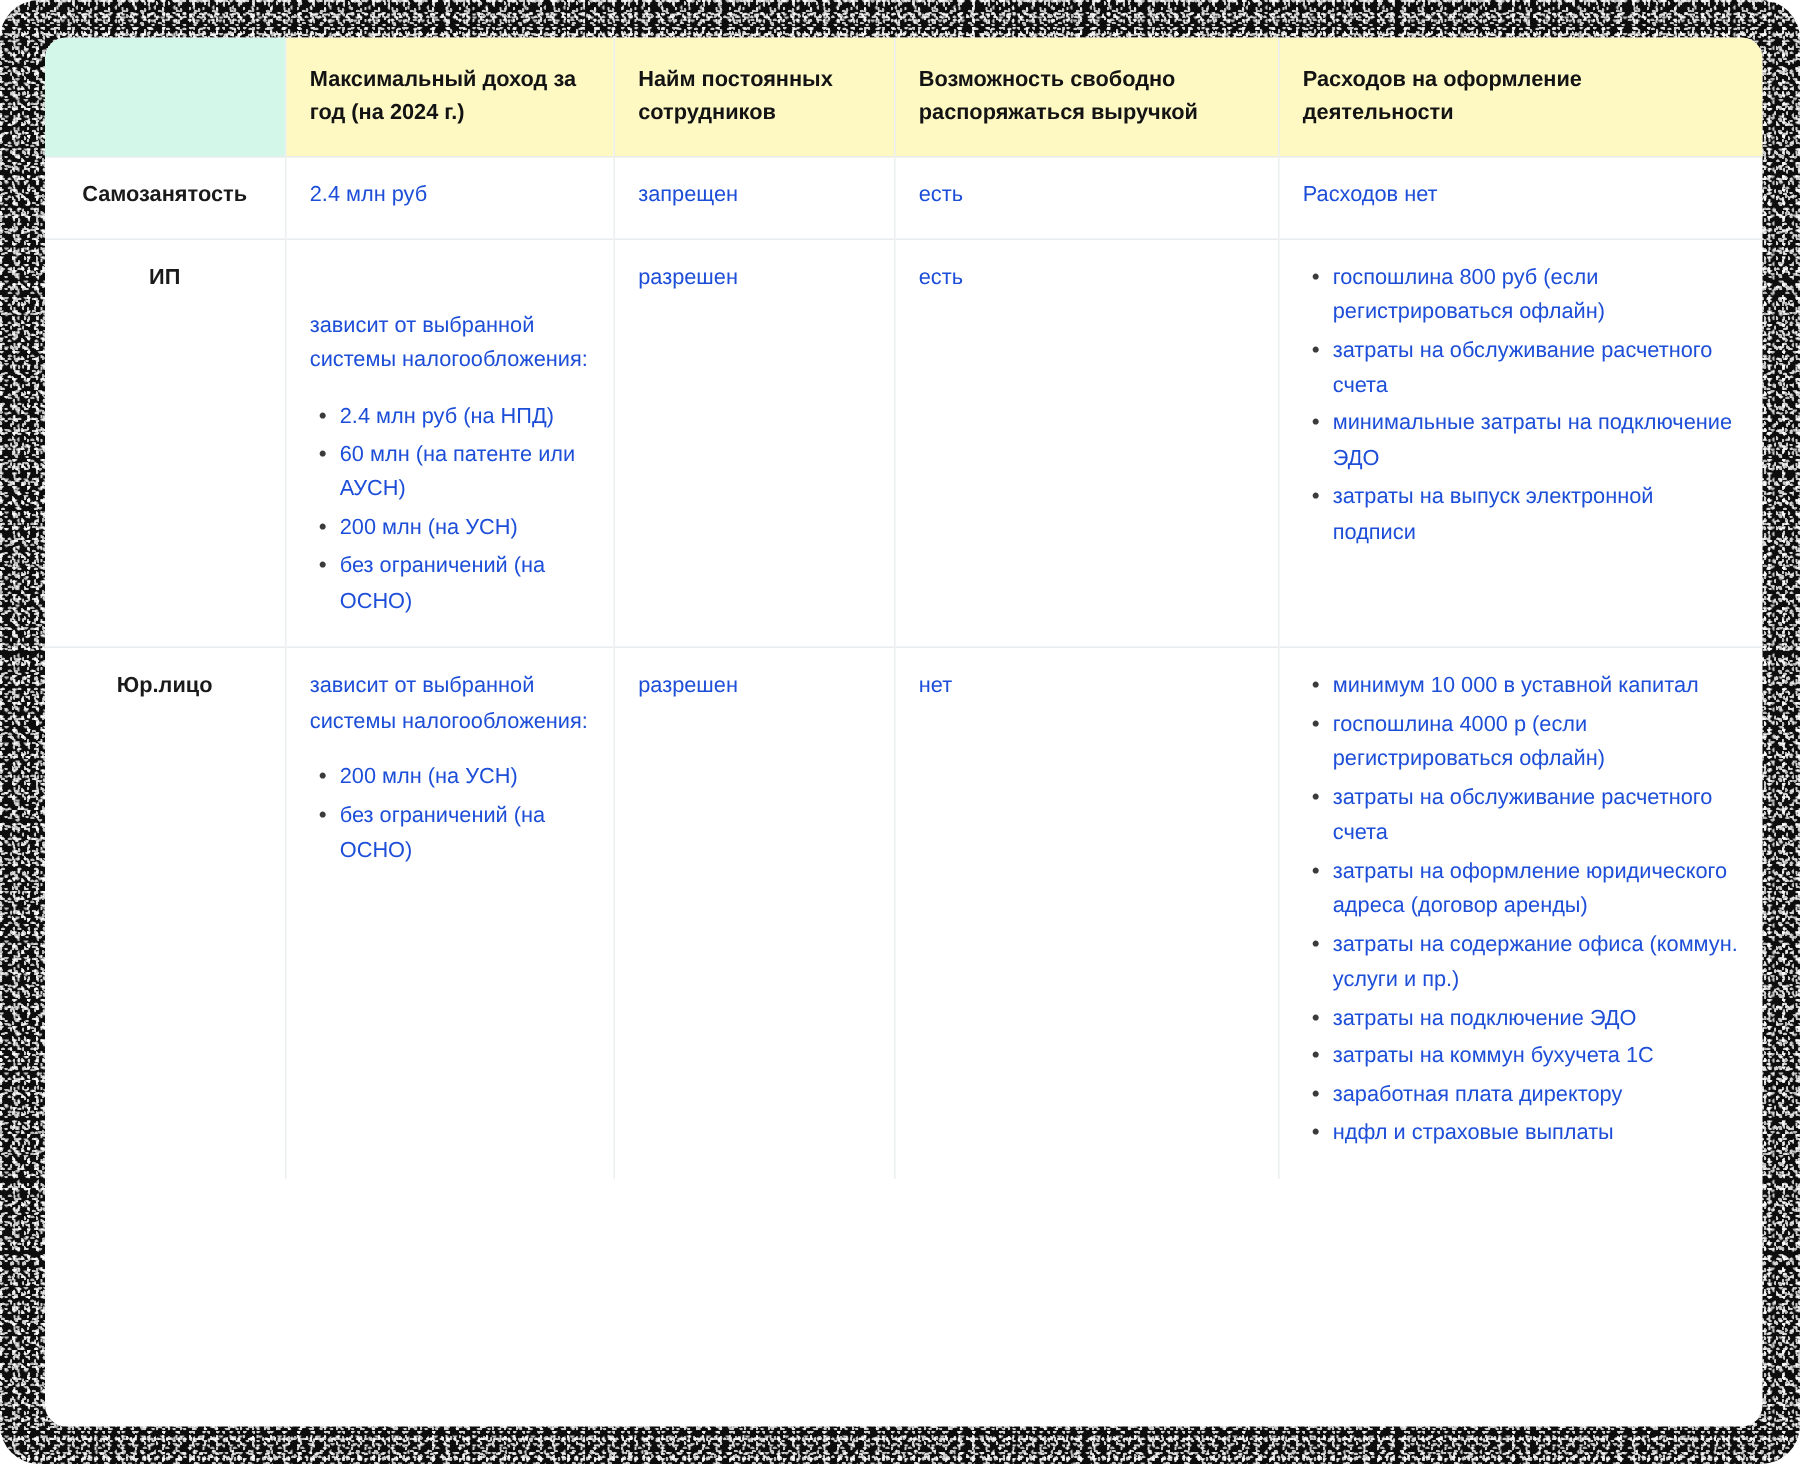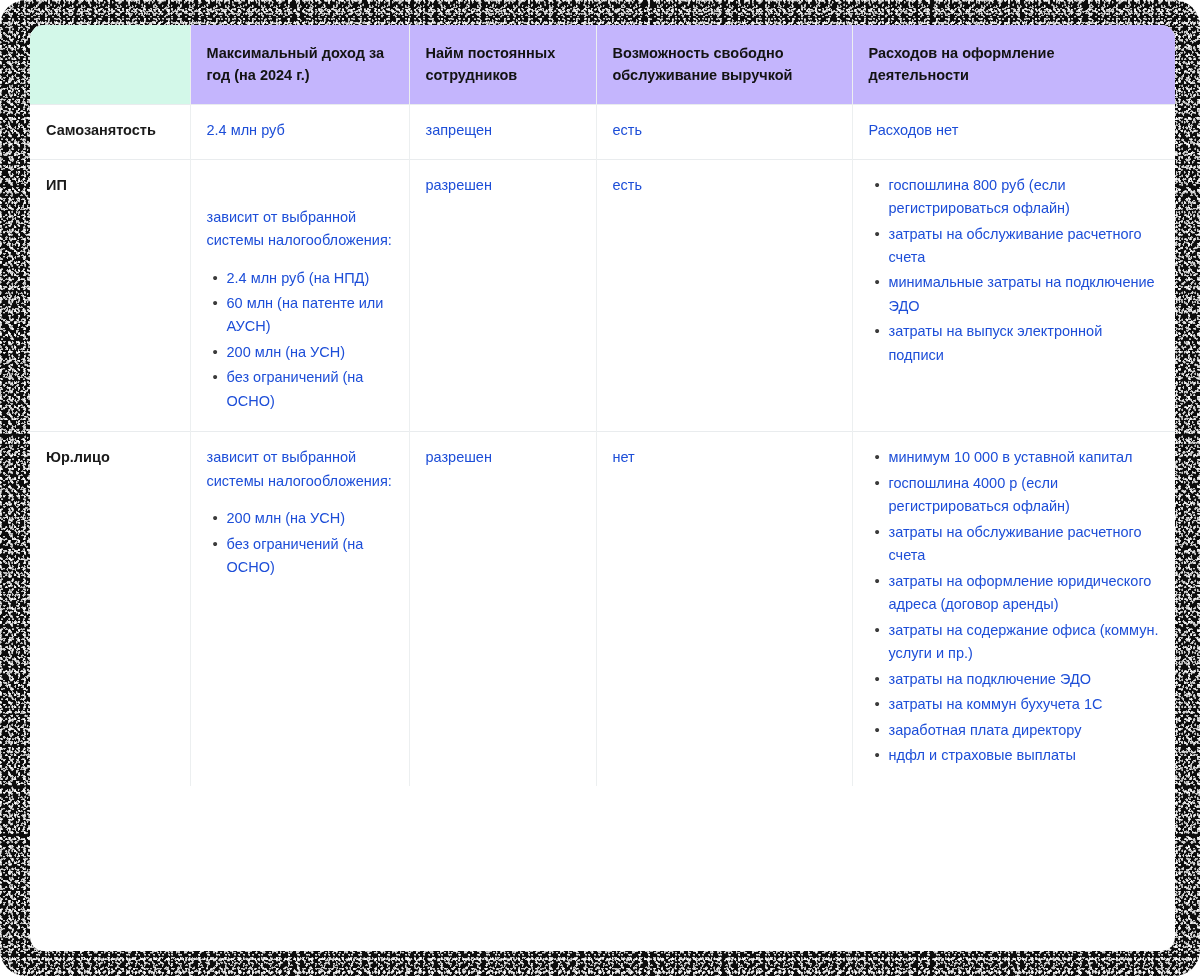--- a/index.html
+++ b/index.html
@@ -69,21 +69,21 @@
     table-layout: fixed;
     font-size: 14.5px;
   }
   col.c0 { width: 160px; }
   col.c1 { width: 219px; }
   col.c2 { width: 187px; }
   col.c3 { width: 256px; }
   col.c4 { width: 323px; }
 
   thead th {
-    background: #c4b5fd;
+    background: #fef9c3;
     color: #131313;
     font-weight: 700;
     font-size: 14.5px;
     line-height: 1.52;
     text-align: left;
     vertical-align: top;
     padding: 17px 16px 18px 16px;
     border-right: 1px solid #eceff0;
   }
   thead th:last-child { border-right: none; }
@@ -96,20 +96,21 @@
     padding: 14px 16px 16px 16px;
     color: #1d4ed8;
     line-height: 1.62;
   }
   tbody td:last-child { border-right: none; }
 
   td.rowlabel {
     color: #1a1a1a;
     font-weight: 700;
     white-space: nowrap;
+    text-align: center;
   }
   td.mid { padding-top: 14px; }
 
   
   .pad-lg { padding-top: 32px; }
 
   .lede { margin: 0 0 0 0; }
   ul.blist {
     margin: 14px 0 0 0;
     padding-left: 20px;
@@ -144,21 +145,21 @@
           <col class="c2">
           <col class="c3">
           <col class="c4">
       </colgroup>
 
       <thead>
         <tr>
           <th class="corner"></th>
           <th>Максимальный доход за год (на 2024 г.)</th>
           <th>Найм постоянных сотрудников</th>
-          <th>Возможность свободно обслуживание выручкой</th>
+          <th>Возможность свободно распоряжаться выручкой</th>
           <th>Расходов на оформление деятельности</th>
         </tr>
       </thead>
 
       <tbody>
 
         <tr>
           <td class="rowlabel">Самозанятость</td>
           <td>
             <div class="lede">2.4 млн руб</div>

